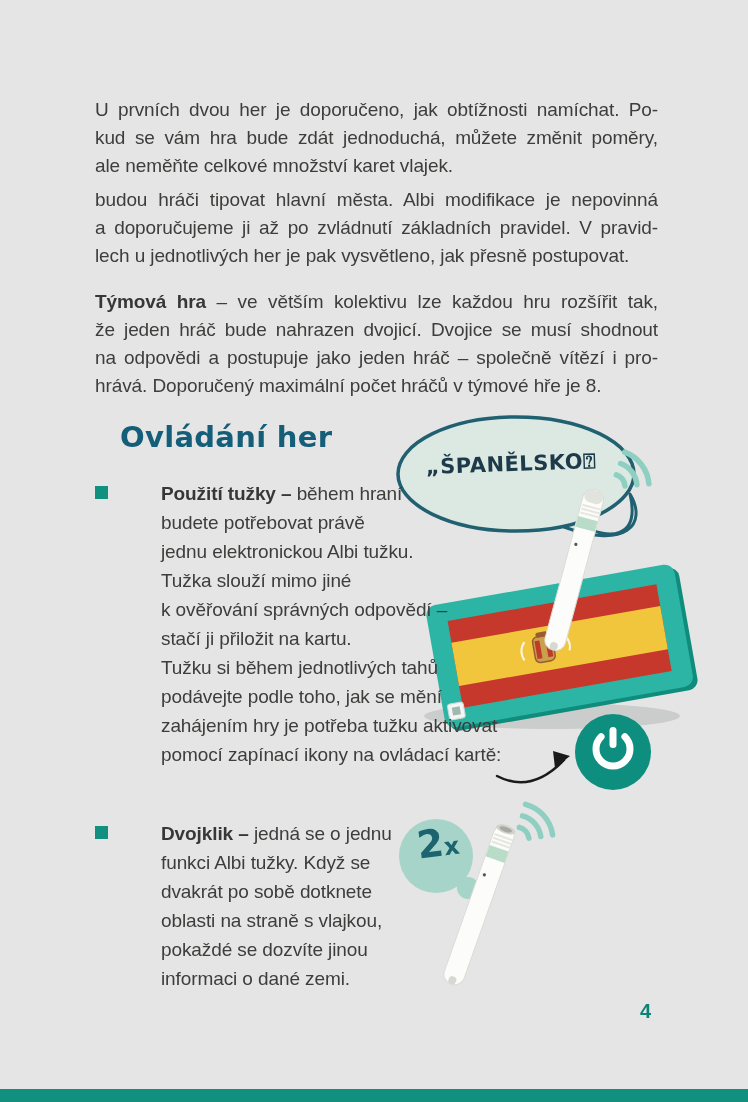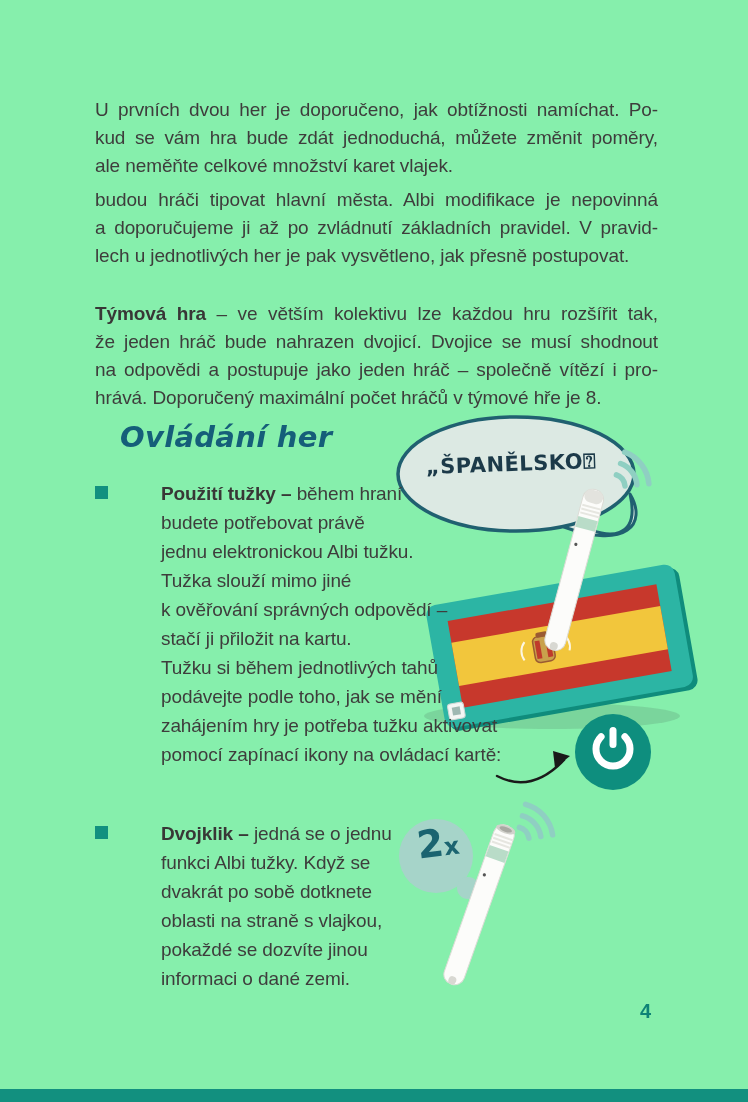--- a/index.html
+++ b/index.html
@@ -1,28 +1,28 @@
 <!DOCTYPE html>
 <html><head>
 <meta charset="utf-8">
 <style>
   html,body{margin:0;padding:0;background:#ffffff;}
   .page{
-    position:relative;width:748px;height:1102px;background:#86efac;
+    position:relative;width:748px;height:1102px;background:#e5e5e5;
     font-family:"Liberation Sans",sans-serif;color:#3e3d3c;overflow:hidden;
   }
   .para{position:absolute;left:95px;width:563px;font-size:19px;line-height:28px;letter-spacing:-0.1px;}
   .para .jline{text-align:justify;text-align-last:justify;}
   .para b, .bullet-text b{font-weight:700;color:#383736;}
   .bullet-text{position:absolute;left:122px;font-size:19px;line-height:29px;letter-spacing:-0.1px;margin-left:39px;}
   .bullet-sq{position:absolute;left:95px;width:13px;height:13px;background:#12907f;}
   .section-heading{
     position:absolute;left:120px;top:420px;
     font-family:"DejaVu Sans",sans-serif;font-size:29px;font-weight:800;
-    color:#155e79;letter-spacing:0.3px;font-style:italic;
+    color:#155e79;letter-spacing:0.3px;
   }
   .bubble-text{
     position:absolute;left:402px;top:452px;width:218px;text-align:center;
     font-family:"DejaVu Sans",sans-serif;font-size:21px;font-weight:700;
     color:#1c3a49;transform:rotate(-2deg);letter-spacing:0.5px;
   }
   .dbl-badge-text{
     position:absolute;left:405px;top:824px;width:66px;text-align:center;
     font-family:"DejaVu Sans",sans-serif;font-weight:800;color:#1b6470;
     transform:rotate(-7deg);line-height:1;
@@ -125,21 +125,21 @@
     <div class="jline">kud se vám hra bude zdát jednoduchá, můžete změnit poměry,</div>
     <div>ale neměňte celkové množství karet vlajek.</div>
   </div>
 
   <div class="para" style="top:186px">
     <div class="jline">budou hráči tipovat hlavní města. Albi modifikace je nepovinná</div>
     <div class="jline">a doporučujeme ji až po zvládnutí základních pravidel. V pravid-</div>
     <div>lech u jednotlivých her je pak vysvětleno, jak přesně postupovat.</div>
   </div>
 
-  <div class="para" style="top:300px">
+  <div class="para" style="top:288px">
     <div class="jline"><b>Týmová hra</b><span> – ve větším kolektivu lze každou hru rozšířit tak,</span></div>
     <div class="jline">že jeden hráč bude nahrazen dvojicí. Dvojice se musí shodnout</div>
     <div class="jline">na odpovědi a postupuje jako jeden hráč – společně vítězí i pro-</div>
     <div>hrává. Doporučený maximální počet hráčů v týmové hře je 8.</div>
   </div>
 
   <div class="section-heading">Ovládání her</div>
 
   <div class="bullet-sq" style="top:486px"></div>
   <div class="bullet-text" style="top:479px">

